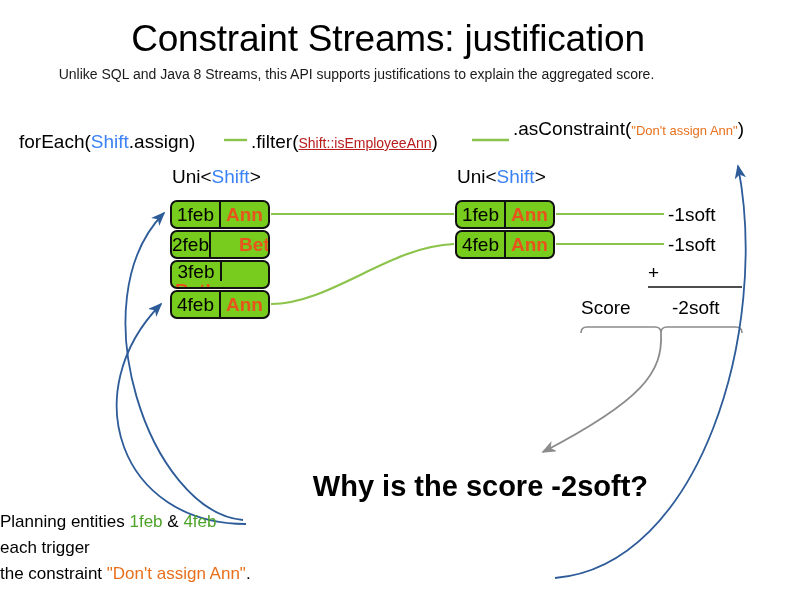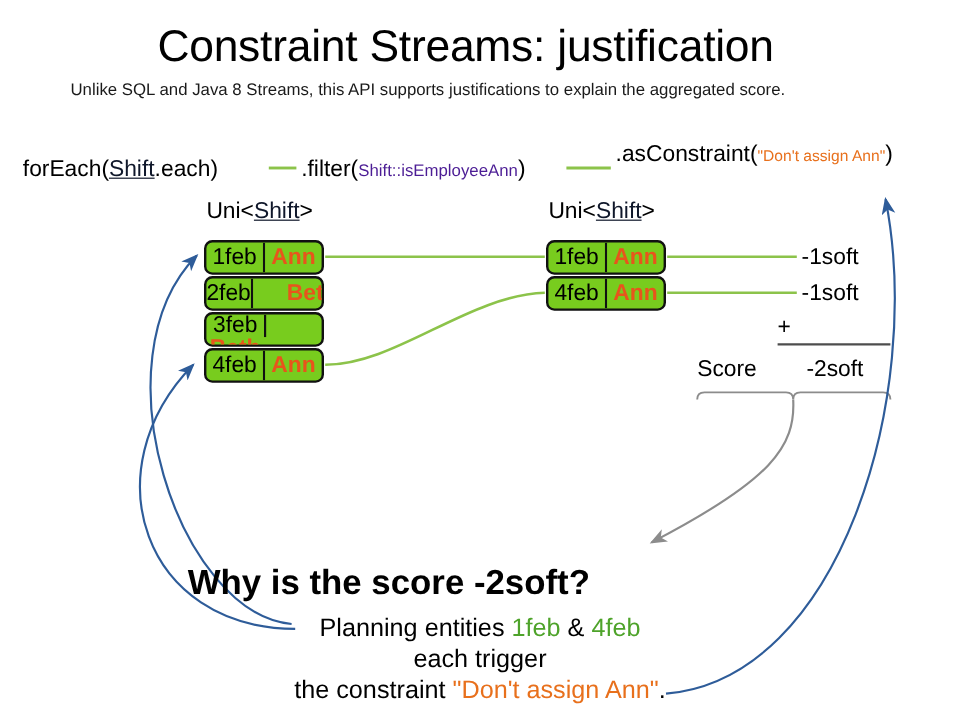--- a/index.html
+++ b/index.html
@@ -54,25 +54,26 @@
     position: absolute;
     font-size: 19px;
     color: #000000;
     white-space: nowrap;
     line-height: 1.15;
   }
   #code-foreach  { left: 19px;  top: 131px; }
   #code-filter   { left: 251px; top: 131px; }
   #code-terminal { left: 513px; top: 118px; }
   .code-terminal-row { display: block; }
-  .tok-type    { color: #0f172a; text-decoration: underline; }
+  .tok-type    { color: #3b82f6; }
   .tok-method  { color: #000000; }
   .tok-ref {
-    color: #4c1d95;
+    color: #b91c1c;
     font-size: 14px;
+    text-decoration: underline;
   }
   .tok-const {
     color: #2b2b2b;
     font-size: 13px;
     letter-spacing: 0.3px;
   }
   .tok-string {
     color: #e8701c;
     font-size: 13px;
   }
@@ -162,32 +163,31 @@
     color: #000000;
     white-space: nowrap;
   }
 
   
   #why-heading {
     position: absolute;
     left: 0;
     top: 470px;
     width: 648px;
-    text-align: center;
+    text-align: right;
     font-size: 29px;
     font-weight: bold;
     color: #000000;
     white-space: nowrap;
   }
   .why-line {
     position: absolute;
     left: 0;
     width: 800px;
-    text-align: center;
-    font-size: 21px;
+    font-size: 17px;
     color: #000000;
     white-space: nowrap;
   }
   #why-line-0 { top: 512px; }
   #why-line-1 { top: 538px; }
   #why-line-2 { top: 564px; }
   .hl-entity { color: #4ea32a; }
   .hl-constraint { color: #e8701c; }
 </style>
 </head>
@@ -225,21 +225,21 @@
 
     <path d="M246,524 C120,524 75,392 161,304" fill="none" stroke="#2e5c99" stroke-width="1.8" marker-end="url(#arrow-blue)"></path>
 
     <path d="M555,578 C700,566 770,330 738,166" fill="none" stroke="#2e5c99" stroke-width="1.8" marker-end="url(#arrow-blue)"></path>
   </svg>
 
   <div id="slide-title">Constraint Streams: justification</div>
   <div id="slide-subtitle">Unlike SQL and Java 8 Streams, this API supports justifications to explain the aggregated score.</div>
 
   <div class="code-line" id="code-foreach">
-    <span class="tok-method">forEach(</span><span class="tok-type">Shift</span><span class="tok-method">.each)</span>
+    <span class="tok-method">forEach(</span><span class="tok-type">Shift</span><span class="tok-method">.assign)</span>
   </div>
 
   <div class="code-line" id="code-filter">
     <span class="tok-method">.filter(</span><span class="tok-ref">Shift::isEmployeeAnn</span><span class="tok-method">)</span>
   </div>
 
   <div class="code-line" id="code-terminal">
     <span class="code-terminal-row"><span class="tok-method">.asConstraint(</span><span class="tok-string">"Don't assign Ann"</span><span class="tok-method">)</span></span>
   </div>
 

